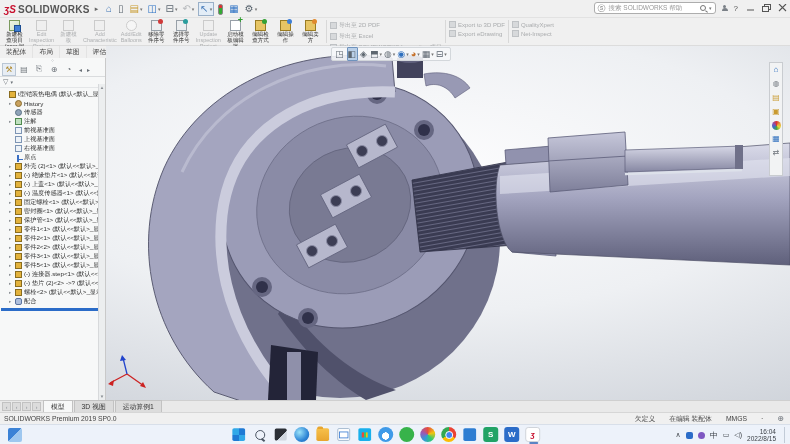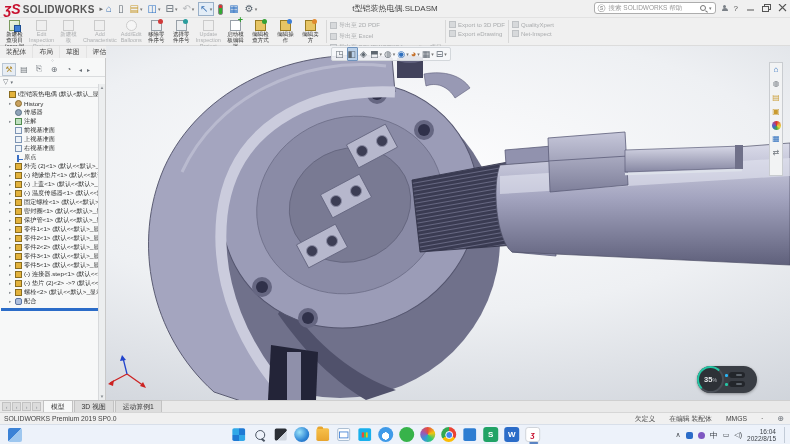--- a/index.html
+++ b/index.html
@@ -5,21 +5,21 @@
   * { margin:0; padding:0; box-sizing:border-box; }
   html,body { width:790px; height:444px; overflow:hidden;
     font-family:"Liberation Sans","DejaVu Sans",sans-serif; }
   #app { position:relative; width:790px; height:444px; background:#f0f0f0;
     font-size:7px; color:#333; }
 
   
   #titlebar { position:absolute; left:0; top:0; width:790px; height:18px;
     background:#f0f0f0; border-bottom:1px solid #e2e2e2; }
   #logo { position:absolute; left:4px; top:2px; height:14px; display:flex; align-items:center; gap:2px; }
-  #logo .ds { color:#c8102e; font-weight:bold; font-style:italic; font-size:14px; }
+  #logo .ds { color:#c8102e; font-weight:bold; font-style:italic; font-size:10px; }
   #logo .sw { font-weight:bold; font-size:10px; color:#555; letter-spacing:.3px; }
   #logo .fly { color:#666; font-size:7px; margin-left:3px; }
   #qat { position:absolute; left:105px; top:1px; display:flex; align-items:center; gap:3px; height:16px; }
   .qa { display:flex; align-items:center; gap:1px; padding:0 1px; height:14px; }
   .qa .g { font-size:10px; line-height:14px; color:#5b6670; }
   .qa.boxed { border:1px solid #9ab0c8; background:#e3edf7; }
   .qa.dis .g { color:#b5b8bb; }
   .qa .caret { font-size:5px; color:#777; }
   .qa .g.gold { color:#c99a2e; } .qa .g.blue { color:#2a6fc4; } .qa .g.nav { color:#3a72b5; }
   .qa .traffic { width:5px; height:11px; border-radius:2px; background:linear-gradient(#d33 33%,#3a3 34%); border:1px solid #888; }
@@ -238,21 +238,20 @@
           <span class="g blue">▦</span>
           <span class="caret"></span>
         </span>
 
         <span class="qa">
           <span class="g">⚙</span>
           <span class="caret">▾</span>
         </span>
 
     </div>
-    <div id="doc-title">t型铠装热电偶.SLDASM</div>
     <div id="tb-right">
       <div id="searchbox">
         <span class="swc">ⓢ</span>
         <span class="ph">搜索 SOLIDWORKS 帮助</span>
         <span class="mag"></span>
         <span class="caret" style="font-size:5px;color:#777">▾</span>
       </div>
       <span class="person"></span>
       <span class="helpq">?</span>
       <div class="winctl">
@@ -569,30 +568,20 @@
       <span class="tp gold">▣</span>
 
       <span class="tp wheel"></span>
 
       <span class="tp blue">▦</span>
 
       <span class="tp">⇄</span>
 
   </div>
 
-  <div id="zoomwidget">
-    <div id="zw-circle">
-      <span class="pct">35</span>
-      <span class="pctu">%</span>
-    </div>
-    <div id="zw-toggles">
-      <span class="zw-t a"></span>
-      <span class="zw-t b"></span>
-    </div>
-  </div>
 
   <div id="fpanel">
     <div id="fp-handle">⁘</div>
     <div id="fp-tabs">
 
         <span class="fptab active">⚒</span>
 
         <span class="fptab">▤</span>
 
         <span class="fptab">⎘</span>

